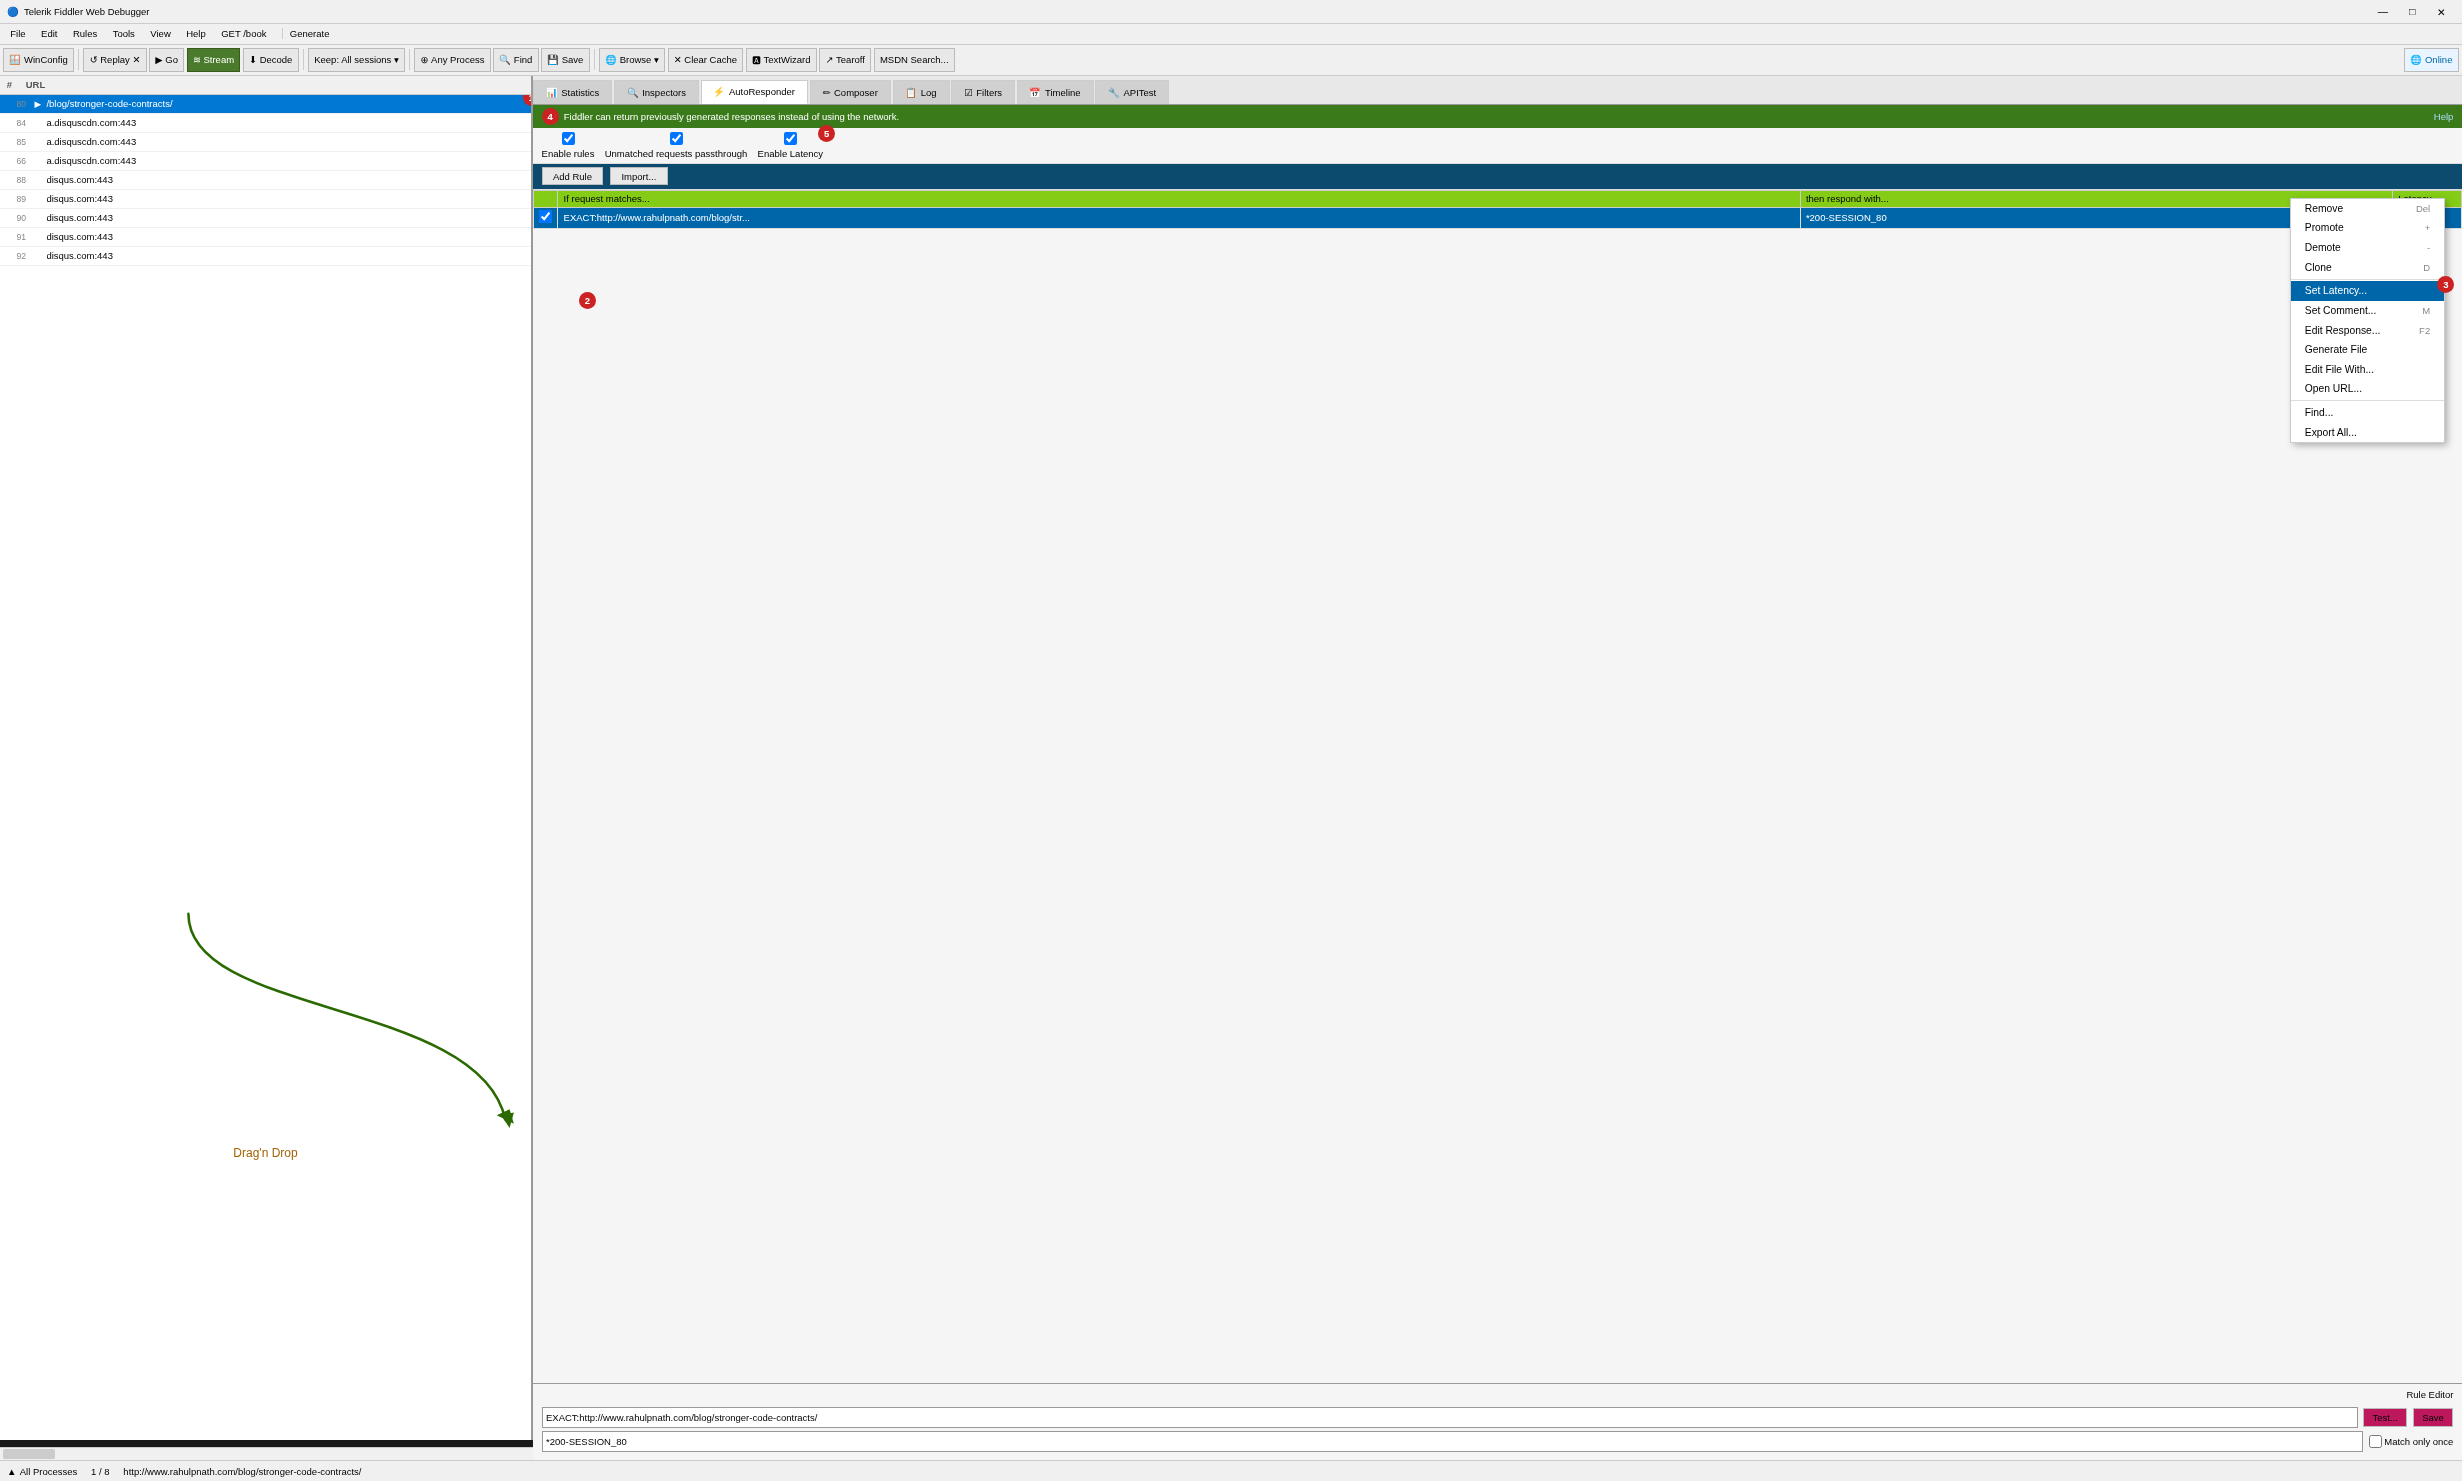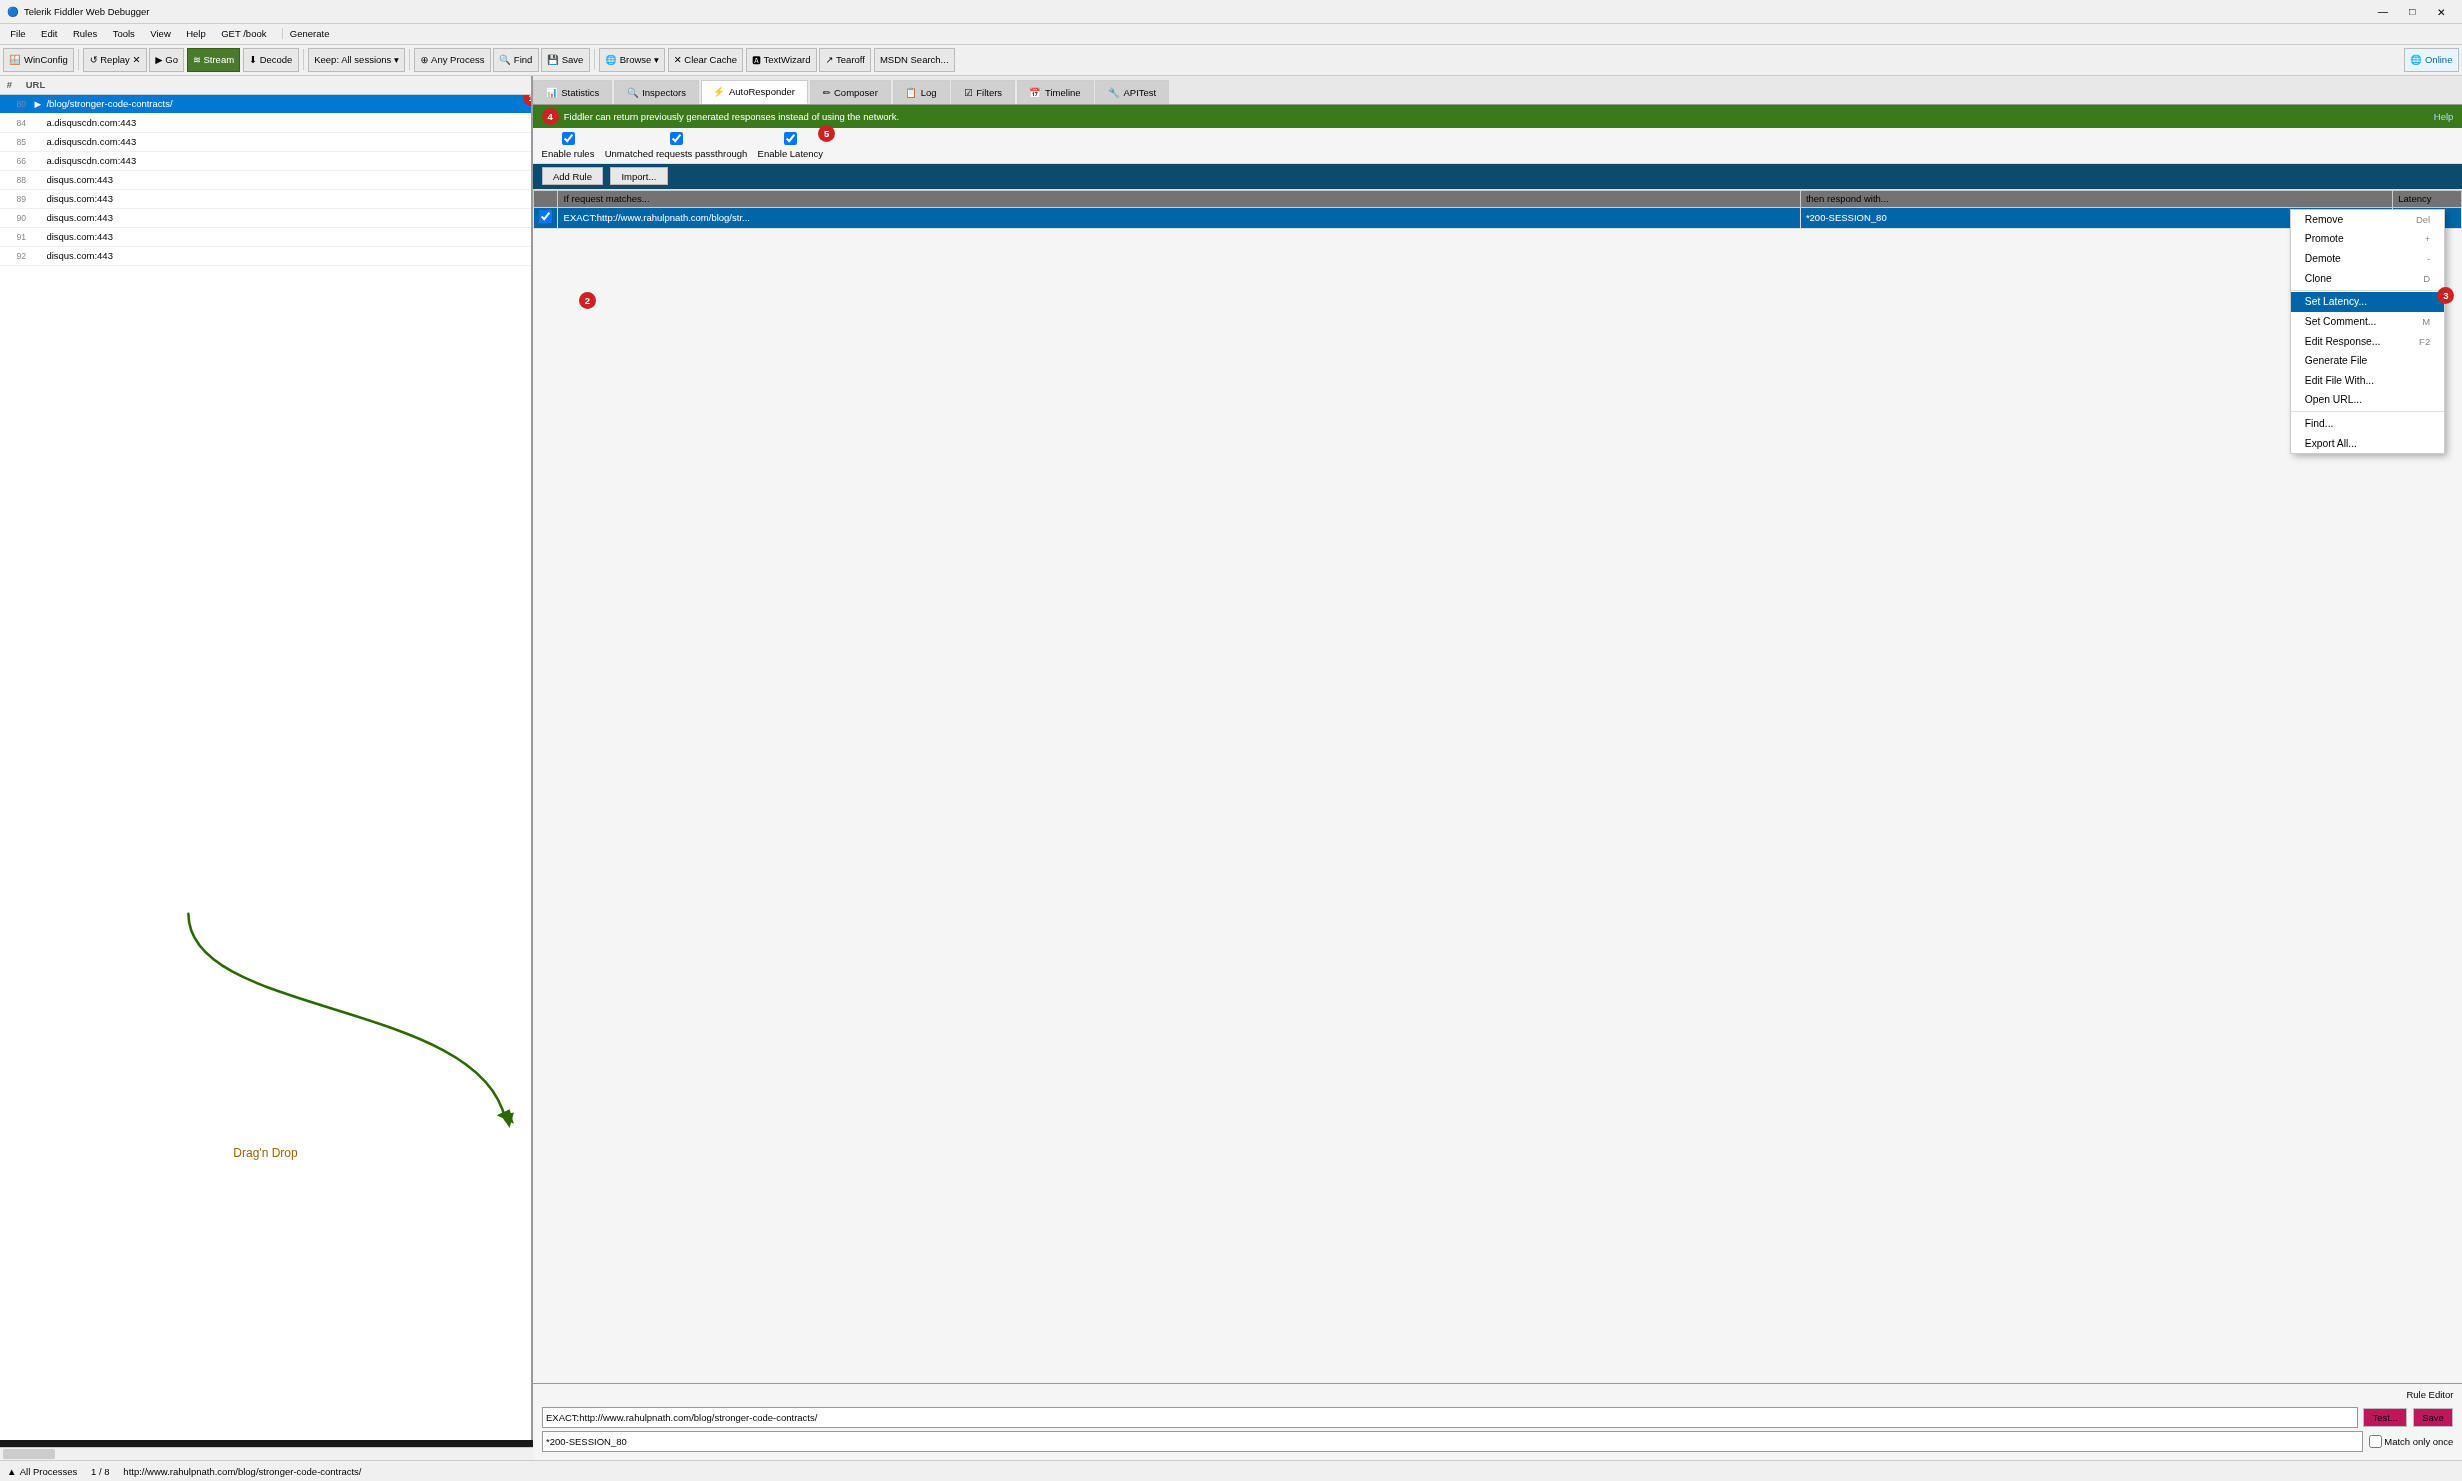--- a/index.html
+++ b/index.html
@@ -59,21 +59,21 @@
     
     .options-row { display: flex; align-items: center; gap: 10.3px; padding: 3.4px 8.6px; background: #f5f5f5; border-bottom: 0.9px solid #ddd; }
     .checkbox-label { display: flex; align-items: center; gap: 3.4px; cursor: pointer; font-size: 9.5px; flex-direction: column; }
     
     
     .button-row { display: flex; gap: 6.9px; padding: 3.4px 8.6px; background: #0c4a6e; border-bottom: 0.9px solid #ddd; }
     .panel-btn { padding: 2.6px 10.3px; background: #e8e8e8; border: 0.9px solid #bbb; cursor: pointer; font-size: 9.5px; }
     
     
     .rules-table { width: 100%; border-collapse: collapse; font-size: 9.5px; }
-    .rules-table th { background: #737373; border: 0.9px solid #ccc; padding: 2.6px 5.2px; text-align: left; font-weight: normal; }
+    .rules-table th { background: #84cc16; border: 0.9px solid #ccc; padding: 2.6px 5.2px; text-align: left; font-weight: normal; }
     .rules-table td { border: 0.9px solid #ddd; padding: 2.6px 5.2px; }
     .rules-table tr.selected td { background: #0066aa; color: white; }
     
     .table-container { flex: 1; overflow-y: auto; }
     
     
     .rule-editor { border-top: 1.7px solid #999; padding: 5.2px 8.6px; background: #f5f5f5; }
     .rule-editor-label { font-size: 9.5px; font-weight: normal; margin-bottom: 7px; text-align: right; }
     .rule-editor-row { display: flex; align-items: center; gap: 5.2px; margin-bottom: 3.4px; }
     .rule-input { flex: 1; height: 20.6px; border: 0.9px solid #999; padding: 1.7px 3.4px; font-size: 9.5px; }
@@ -341,21 +341,21 @@
         <tbody>
           <tr class="selected">
             <td><input type="checkbox" checked="" style=""></td>
             <td>EXACT:http://www.rahulpnath.com/blog/str...</td>
             <td>*200-SESSION_80</td>
             <td>519</td>
           </tr>
         </tbody>
       </table>
 
-      <div class="context-menu" style="position:absolute; top:19px; right:17px; left:auto;">
+      <div class="context-menu" style="position:absolute; top:8px; right:17px; left:auto;">
         <div class="context-menu-item">
           <span>Remove</span>
           <span class="context-menu-shortcut">Del</span>
         </div>
         <div class="context-menu-item">
           <span>Promote</span>
           <span class="context-menu-shortcut">+</span>
         </div>
         <div class="context-menu-item">
           <span>Demote</span>

